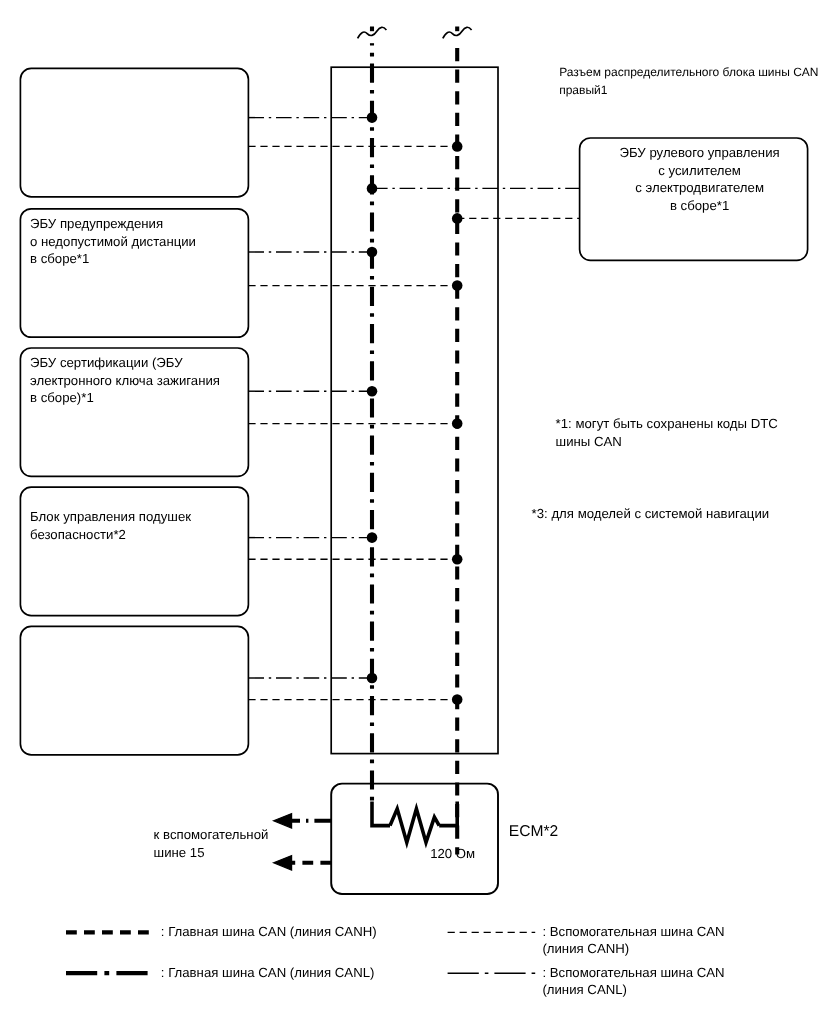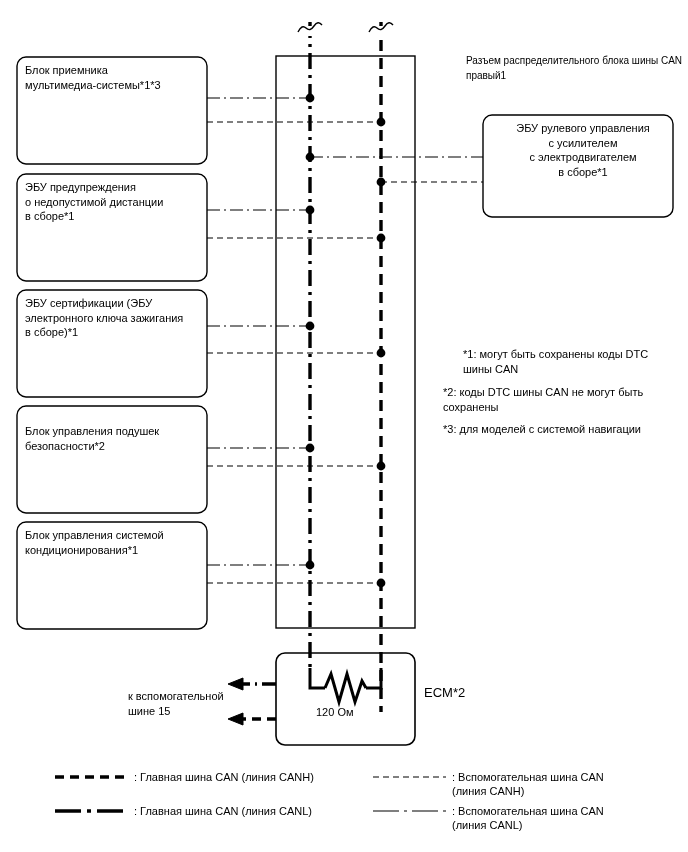--- a/index.html
+++ b/index.html
@@ -129,48 +129,42 @@
 
     <g stroke="#000" fill="none">
       <line x1="55" y1="777" x2="128" y2="777" stroke-width="3.6" stroke-dasharray="9 6"></line>
       <line x1="55" y1="811" x2="128" y2="811" stroke-width="3.6" stroke-dasharray="26 6 4 6"></line>
       <line x1="373" y1="777" x2="446" y2="777" stroke-width="1.2" stroke-dasharray="6 4"></line>
       <line x1="373" y1="811" x2="446" y2="811" stroke-width="1.2" stroke-dasharray="26 5 3 5"></line>
     </g>
 
   </svg>
 
-  <div class="txt ecu-label" style="left:25px; top:63px; width:178px;">Блок приемника
-мультимедиа-системы*1*3</div>
   <div class="txt ecu-label" style="left:25px; top:180px; width:178px;">ЭБУ предупреждения
 о недопустимой дистанции
 в сборе*1</div>
   <div class="txt ecu-label" style="left:25px; top:296px; width:178px;">ЭБУ сертификации (ЭБУ
 электронного ключа зажигания
 в сборе)*1</div>
   <div class="txt ecu-label" style="left:25px; top:412px; width:178px;margin-top:12px;">Блок управления подушек
 безопасности*2</div>
-  <div class="txt ecu-label" style="left:25px; top:528px; width:178px;">Блок управления системой
-кондиционирования*1</div>
 
   <div class="txt ecu-label" style="left:493px; top:121px; width:180px;text-align:center;">ЭБУ рулевого управления
 с усилителем
 с электродвигателем
 в сборе*1</div>
 
   <div class="txt conn-label" style="left:426px; top:54px; width:255px;">Разъем распределительного блока шины CAN
 правый1</div>
 
   <div class="txt note-text" style="left:443px; top:347px; width:238px;margin-left:20px;">*1: могут быть сохранены коды DTC
 шины CAN</div>
-  <div class="txt note-text" style="left:443px; top:385px; width:238px;">*2: коды DTC шины CAN не могут быть
-сохранены</div>
   <div class="txt note-text" style="left:443px; top:422px; width:238px;">*3: для моделей с системой навигации</div>
 
-  <div class="txt res-label" style="left:316px; top:705px; width:80px; text-align:left;">120 Ом</div>
+  <div class="txt res-label" style="left:316px; top:705px; width:80px; text-align:right;">120 Ом</div>
 
   <div class="txt ecm-label" style="left:424px; top:686px;">ECM*2</div>
 
   <div class="txt aux-label" style="left:128px; top:689px; width:118px;">к вспомогательной
 шине 15</div>
 
   <div class="txt legend-text" style="left:134px; top:770px; width:210px;">: Главная шина CAN (линия CANH)</div>
   <div class="txt legend-text" style="left:134px; top:804px; width:210px;">: Главная шина CAN (линия CANL)</div>
   <div class="txt legend-text" style="left:452px; top:770px; width:232px;">: Вспомогательная шина CAN
 (линия CANH)</div>

